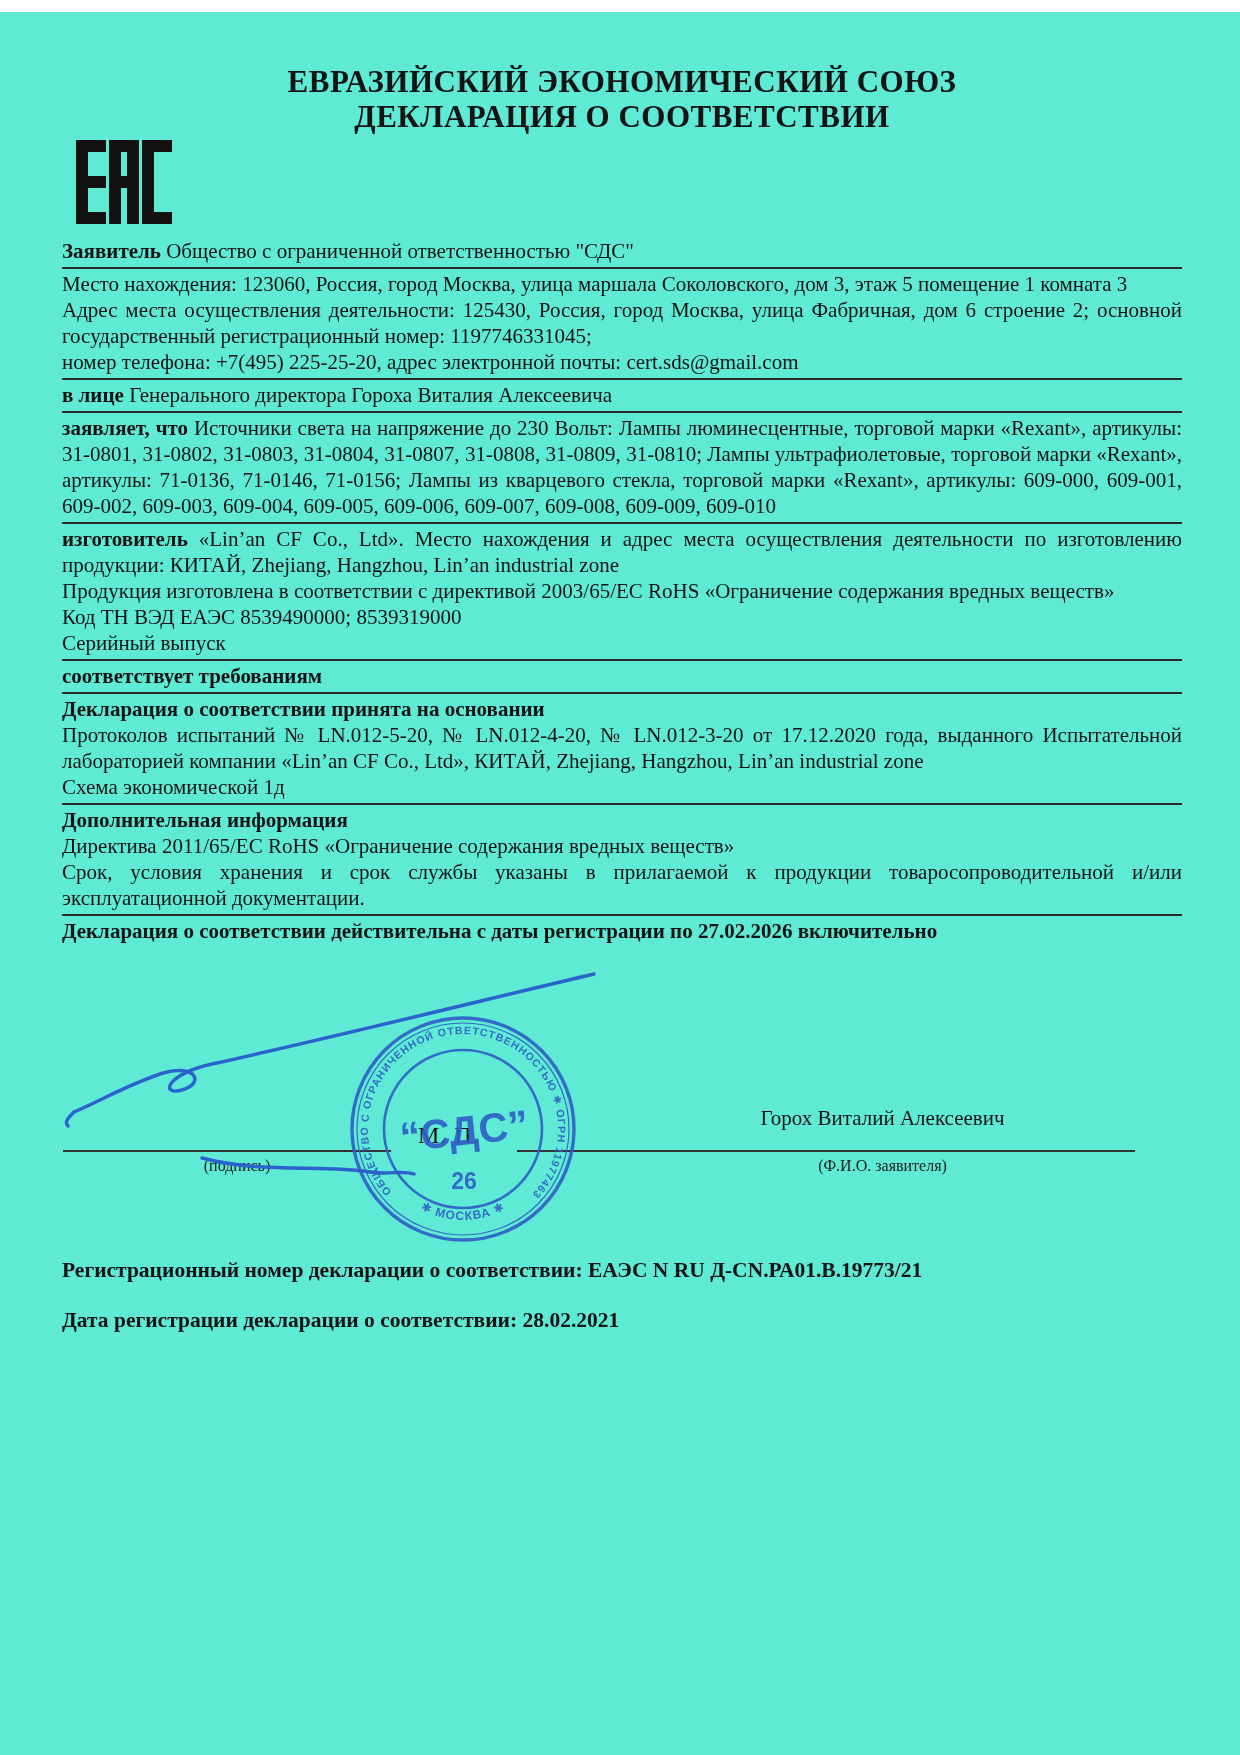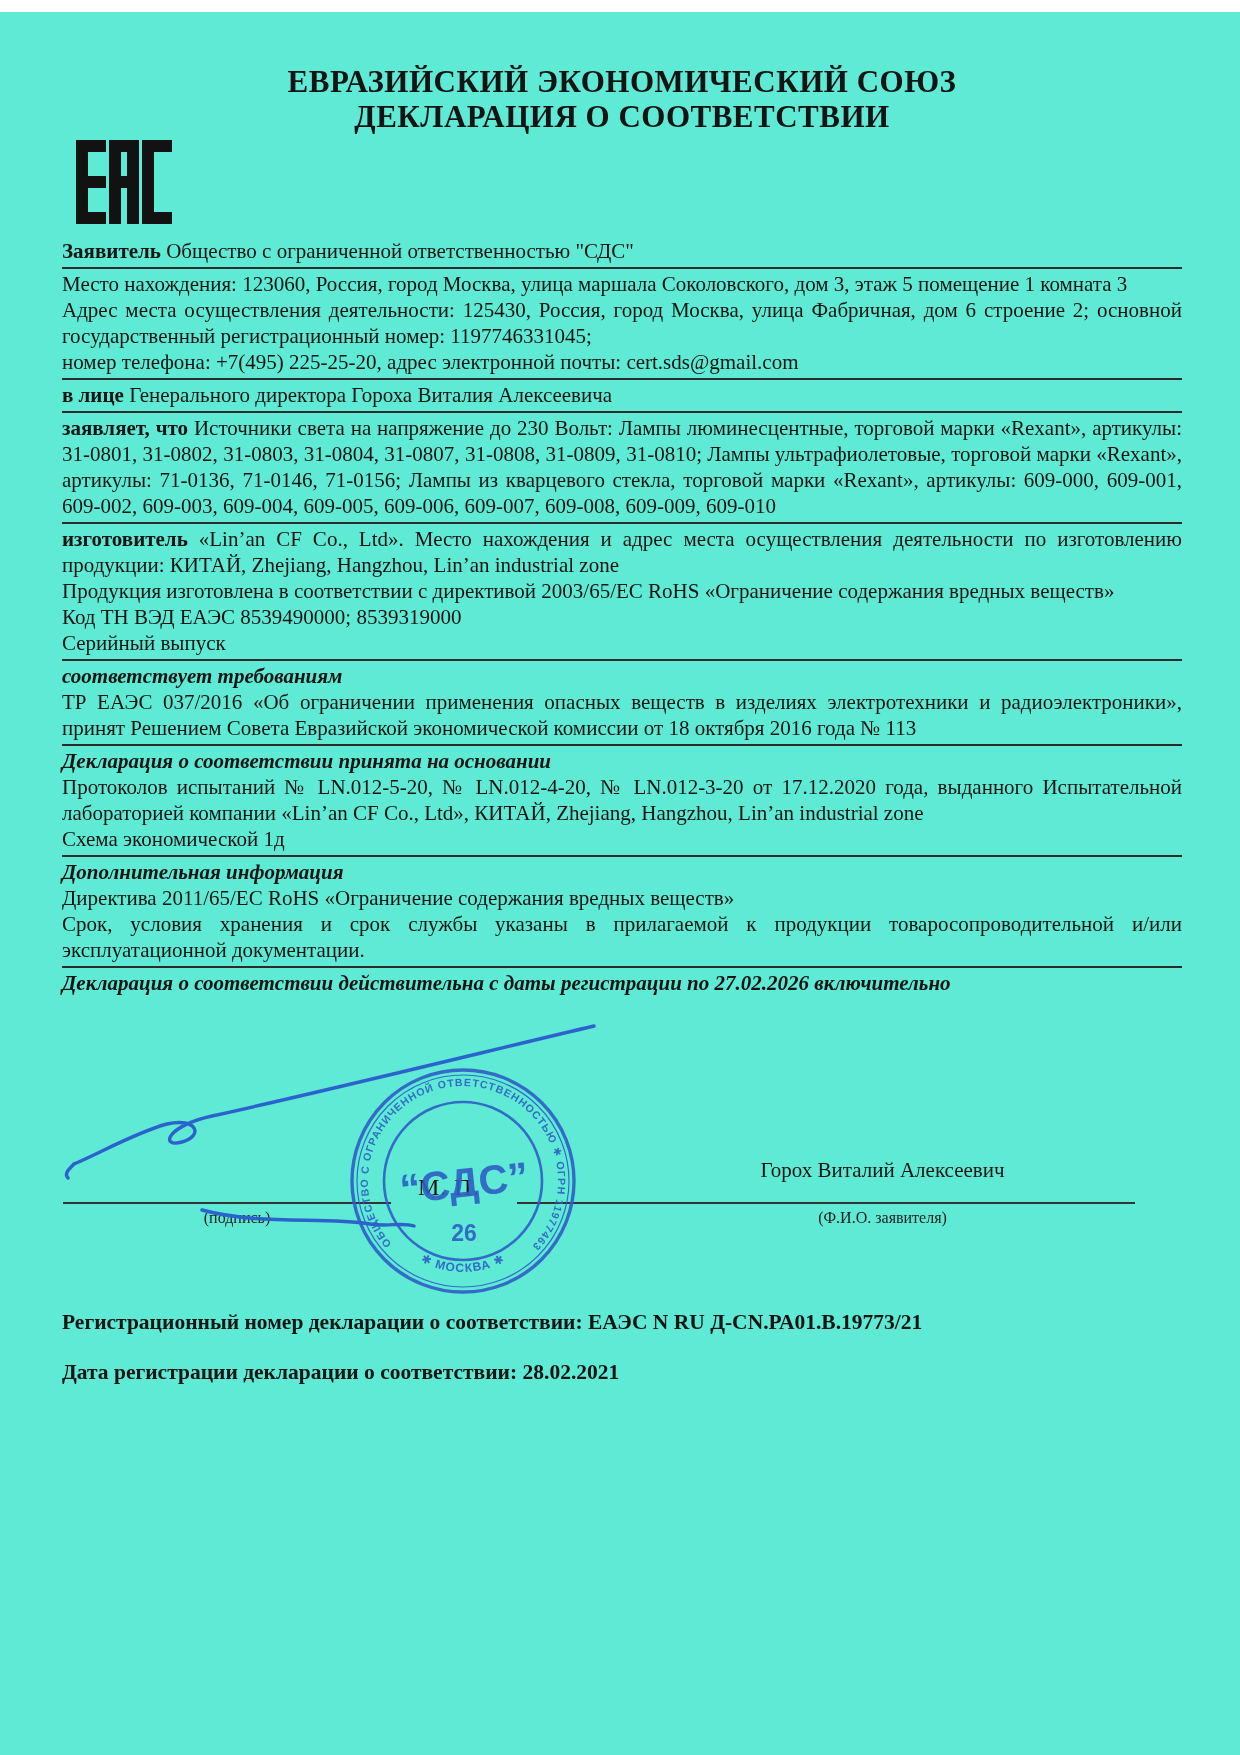--- a/index.html
+++ b/index.html
@@ -15,21 +15,21 @@
     padding:52px 58px 0 62px;
     overflow:hidden;
   }
   .title{ text-align:center;font-weight:bold;font-size:31px;line-height:35px;letter-spacing:.5px;margin:0 0 6px 0;}
   .eac-wrap{ margin:6px 0 10px 14px;height:86px;}
   .sec{ border-bottom:2px solid #2b2b2b;padding:2px 0 3px 0;}
   .sec.noline{ border-bottom:none;}
   p{ margin:0;}
   .just{ text-align:justify;}
   .b{ font-weight:bold;text-align:center;}
-  .heading{ font-weight:bold;font-style:italic;}
+  .heading{ font-weight:bold;}
   
   .sig-area{ position:relative;height:300px;}
   .abs{ position:absolute;}
   .rule-line{ position:absolute;border-top:2px solid #333;height:0;}
   .caption{ font-size:16px;line-height:18px;text-align:center;color:#222;}
   .fio-name{ font-size:21px;text-align:center;}
   .mp-mark{ font-size:24px;color:#111;letter-spacing:1px;}
   .sig-svg{ position:absolute;left:0;top:15px;width:560px;height:230px;z-index:2;pointer-events:none;}
   .stamp-svg{ position:absolute;left:281px;top:62px;width:240px;height:240px;z-index:3;opacity:.9;pointer-events:none;}
   .reg-line{ font-weight:bold;font-size:21.5px;margin-top:10px;}
@@ -92,21 +92,20 @@
   <div class="sec">
     <p class="just"><span class="b">изготовитель</span>
     <span>«Lin’an CF Co., Ltd». Место нахождения и адрес места осуществления деятельности по изготовлению продукции: КИТАЙ, Zhejiang, Hangzhou, Lin’an industrial zone</span></p>
     <p class="just">Продукция изготовлена в соответствии с директивой 2003/65/EC RoHS «Ограничение содержания вредных веществ»</p>
     <p>Код ТН ВЭД ЕАЭС 8539490000; 8539319000</p>
     <p>Серийный выпуск</p>
   </div>
 
   <div class="sec">
     <p class="heading">соответствует требованиям</p>
-    <p class="just">ТР ЕАЭС 037/2016 «Об ограничении применения опасных веществ в изделиях электротехники и радиоэлектроники», принят Решением Совета Евразийской экономической комиссии от 18 октября 2016 года № 113</p>
   </div>
 
   <div class="sec">
     <p class="heading">Декларация о соответствии принята на основании</p>
     <p class="just">Протоколов испытаний № LN.012-5-20, № LN.012-4-20, № LN.012-3-20 от 17.12.2020 года, выданного Испытательной лабораторией компании «Lin’an CF Co., Ltd», КИТАЙ, Zhejiang, Hangzhou, Lin’an industrial zone</p>
     <p>Схема экономической 1д</p>
   </div>
 
   <div class="sec">
     <p class="heading">Дополнительная информация</p>

